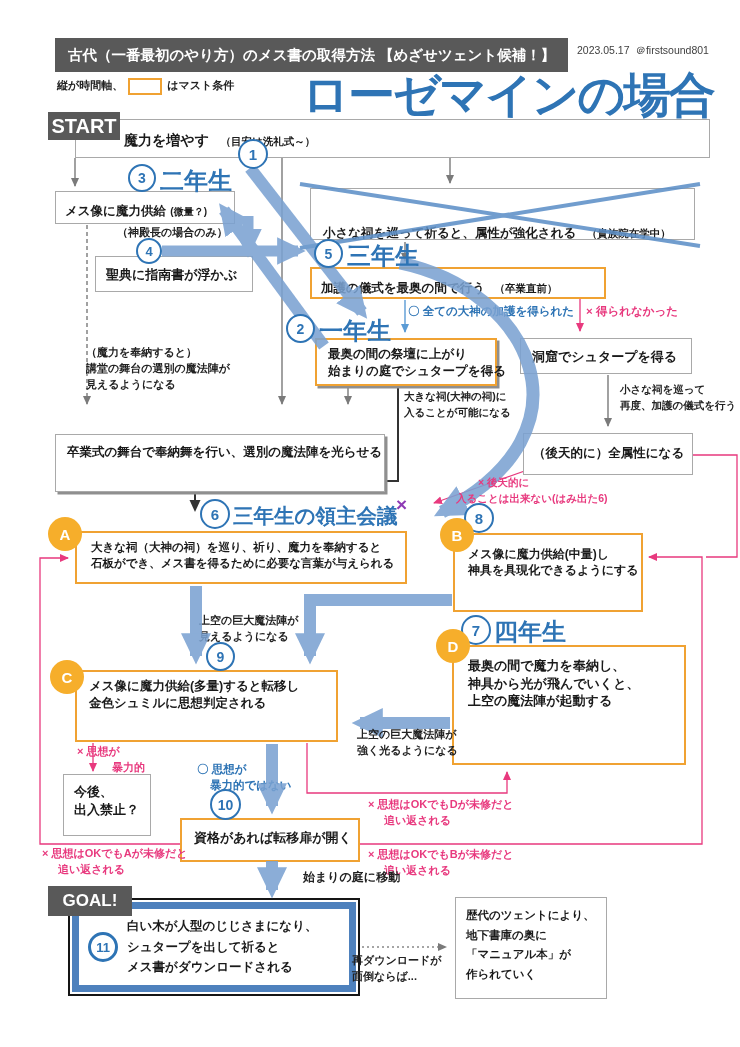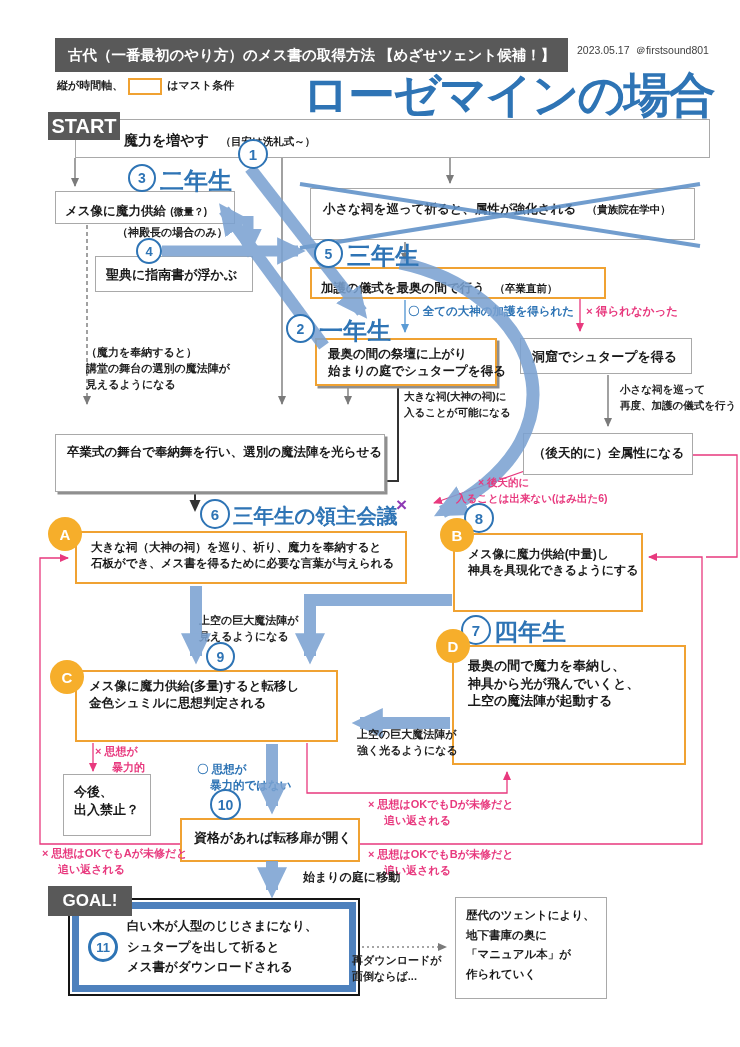--- a/index.html
+++ b/index.html
@@ -100,21 +100,21 @@
     <span style="display:inline;font-size:12.5px;">メス像に魔力供給</span>
     <span class="sm" style="display:inline;font-size:10px;">(微量？)</span>
   </div>
 
   <div class="note" style="left:117px;top:225px;font-size:11px;">（神殿長の場合のみ）</div>
 
   <div class="box" style="left:95px;top:256px;width:158px;height:36px;padding:9px 0 0 10px;font-size:13px;">
     <span>聖典に指南書が浮かぶ</span>
   </div>
 
-  <div class="box" style="left:310px;top:188px;width:385px;height:52px;padding:8px 0 0 12px;">
+  <div class="box" style="left:310px;top:188px;width:385px;height:52px;padding:32px 0 0 12px;">
     <span style="display:inline;font-size:12.5px;">小さな祠を巡って祈ると、属性が強化される</span>
     <span class="sm" style="display:inline;margin-left:6px;">（貴族院在学中）</span>
   </div>
 
   <div class="box obox" style="left:310px;top:267px;width:296px;height:32px;padding:7px 0 0 9px;">
     <span style="display:inline;font-size:12.5px;">加護の儀式を最奥の間で行う</span>
     <span class="sm" style="display:inline;margin-left:5px;">（卒業直前）</span>
   </div>
 
   <div class="note bluen" style="left:408px;top:304px;font-size:11.5px;">〇 全ての大神の加護を得られた</div>
@@ -171,21 +171,21 @@
 
   <div class="box obox" style="left:452px;top:645px;width:234px;height:120px;padding:10px 0 0 14px;font-size:13px;">
     <span>最奥の間で魔力を奉納し、</span>
     <span>神具から光が飛んでいくと、</span>
     <span>上空の魔法陣が起動する</span>
   </div>
 
   <div class="note" style="left:357px;top:727px;font-size:11px;z-index:4;">上空の巨大魔法陣が</div>
   <div class="note" style="left:357px;top:743px;font-size:11px;z-index:4;">強く光るようになる</div>
 
-  <div class="note pink" style="left:95px;top:744px;font-size:11px;">× 思想が</div>
+  <div class="note pink" style="left:77px;top:744px;font-size:11px;">× 思想が</div>
   <div class="note pink" style="left:112px;top:760px;font-size:11px;">暴力的</div>
 
   <div class="box" style="left:63px;top:774px;width:88px;height:62px;padding:8px 0 0 10px;font-size:13px;">
     <span>今後、</span>
     <span>出入禁止？</span>
   </div>
 
   <div class="note bluen" style="left:197px;top:762px;font-size:11.5px;">〇 思想が</div>
   <div class="note bluen" style="left:210px;top:778px;font-size:11.5px;">暴力的ではない</div>
 

